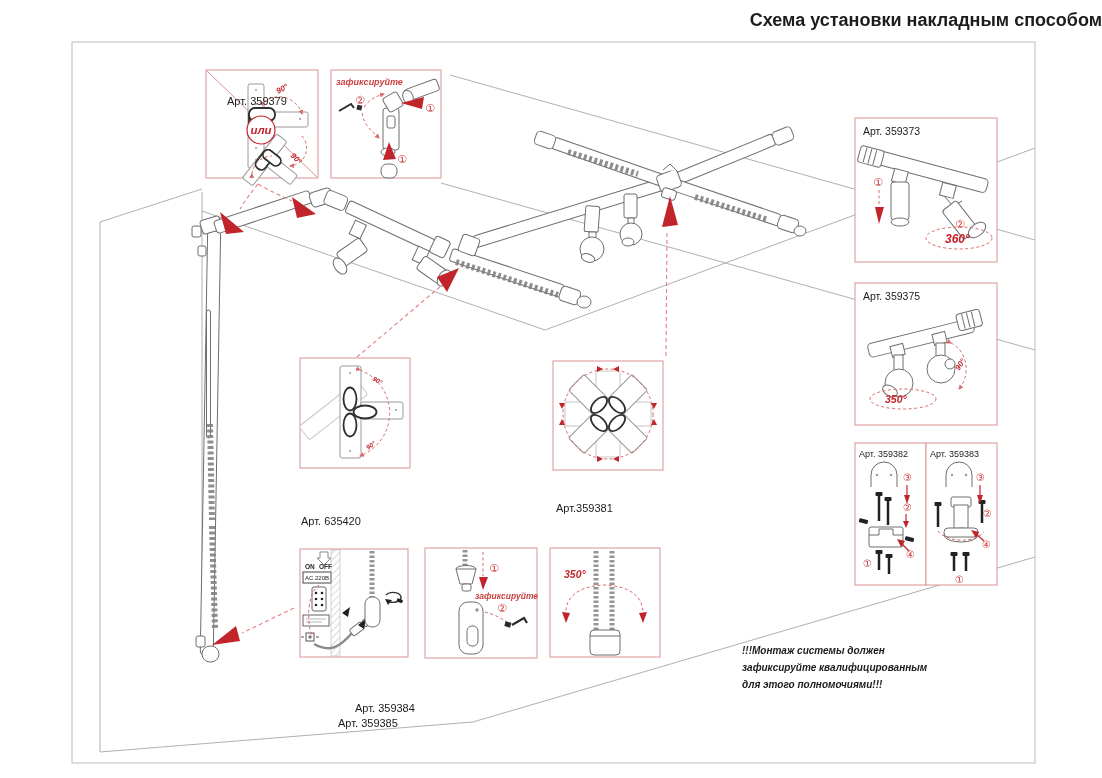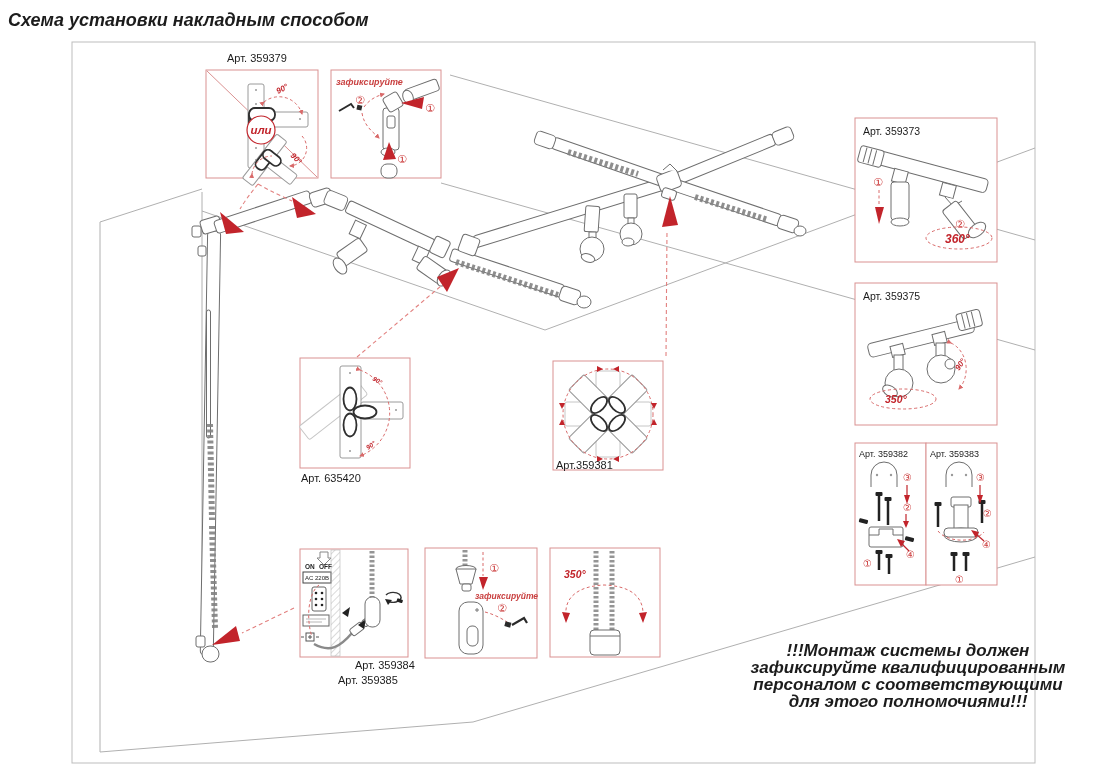--- a/index.html
+++ b/index.html
@@ -1,22 +1,22 @@
 <!DOCTYPE html>
 <html><head>
 <meta charset="utf-8">
 <style>
   html,body{margin:0;padding:0;background:#fff;}
   #stage{position:relative;width:1102px;height:778px;background:#fff;overflow:hidden;
          font-family:"Liberation Sans",sans-serif;}
   #scene{position:absolute;left:0;top:0;z-index:1;}
   .txt{position:absolute;z-index:2;color:#1c1c1c;white-space:nowrap;}
-  .title{left:8px;right:0;top:10px;text-align:left;font-size:18px;font-weight:bold;font-style:italic;}
-  .artlabel{font-size:11px;}
-  .warning{left:742px;top:642px;width:332px;text-align:center;font-size:17px;
+  .title{left:17px;right:0;top:10px;text-align:right;font-size:18px;font-weight:bold;}
+  .artlabel{font-size:11px;margin-top:43px;}
+  .warning{left:742px;top:642px;width:332px;font-size:10px;
            font-weight:bold;font-style:italic;line-height:17px;white-space:normal;}
   
   text{font-family:"Liberation Sans",sans-serif;}
   .svg-label{font-size:10.5px;fill:#1c1c1c;}
   .svg-label-sm{font-size:9px;fill:#1c1c1c;}
   .tred{fill:#c94040;font-style:italic;font-weight:bold;font-size:9px;}
   .tred-sm{fill:#c94040;font-style:italic;font-weight:bold;font-size:8.5px;}
   .tstep{fill:#cb3a3a;font-size:11px;font-family:"DejaVu Sans",sans-serif;}
   .tstep9{fill:#cb3a3a;font-size:10px;font-family:"DejaVu Sans",sans-serif;}
   .tangle{fill:#c2242b;font-weight:bold;font-style:italic;font-size:12px;}
@@ -454,17 +454,16 @@
 <div class="txt title">Схема установки накладным способом</div>
 <div class="txt artlabel" style="left:227px;top:52px;">Арт. 359379</div>
 <div class="txt artlabel" style="left:301px;top:472px;">Арт. 635420</div>
 <div class="txt artlabel" style="left:556px;top:459px;">Арт.359381</div>
 <div class="txt artlabel" style="left:355px;top:659px;">Арт. 359384</div>
 <div class="txt artlabel" style="left:338px;top:674px;">Арт. 359385</div>
 
 <div class="txt warning">
   <div>!!!Монтаж системы должен</div>
   <div>зафиксируйте квалифицированным</div>
-  <div>персоналом с соответствующими</div>
   <div>для этого полномочиями!!!</div>
 </div>
 
 </div>
 
 </body></html>

